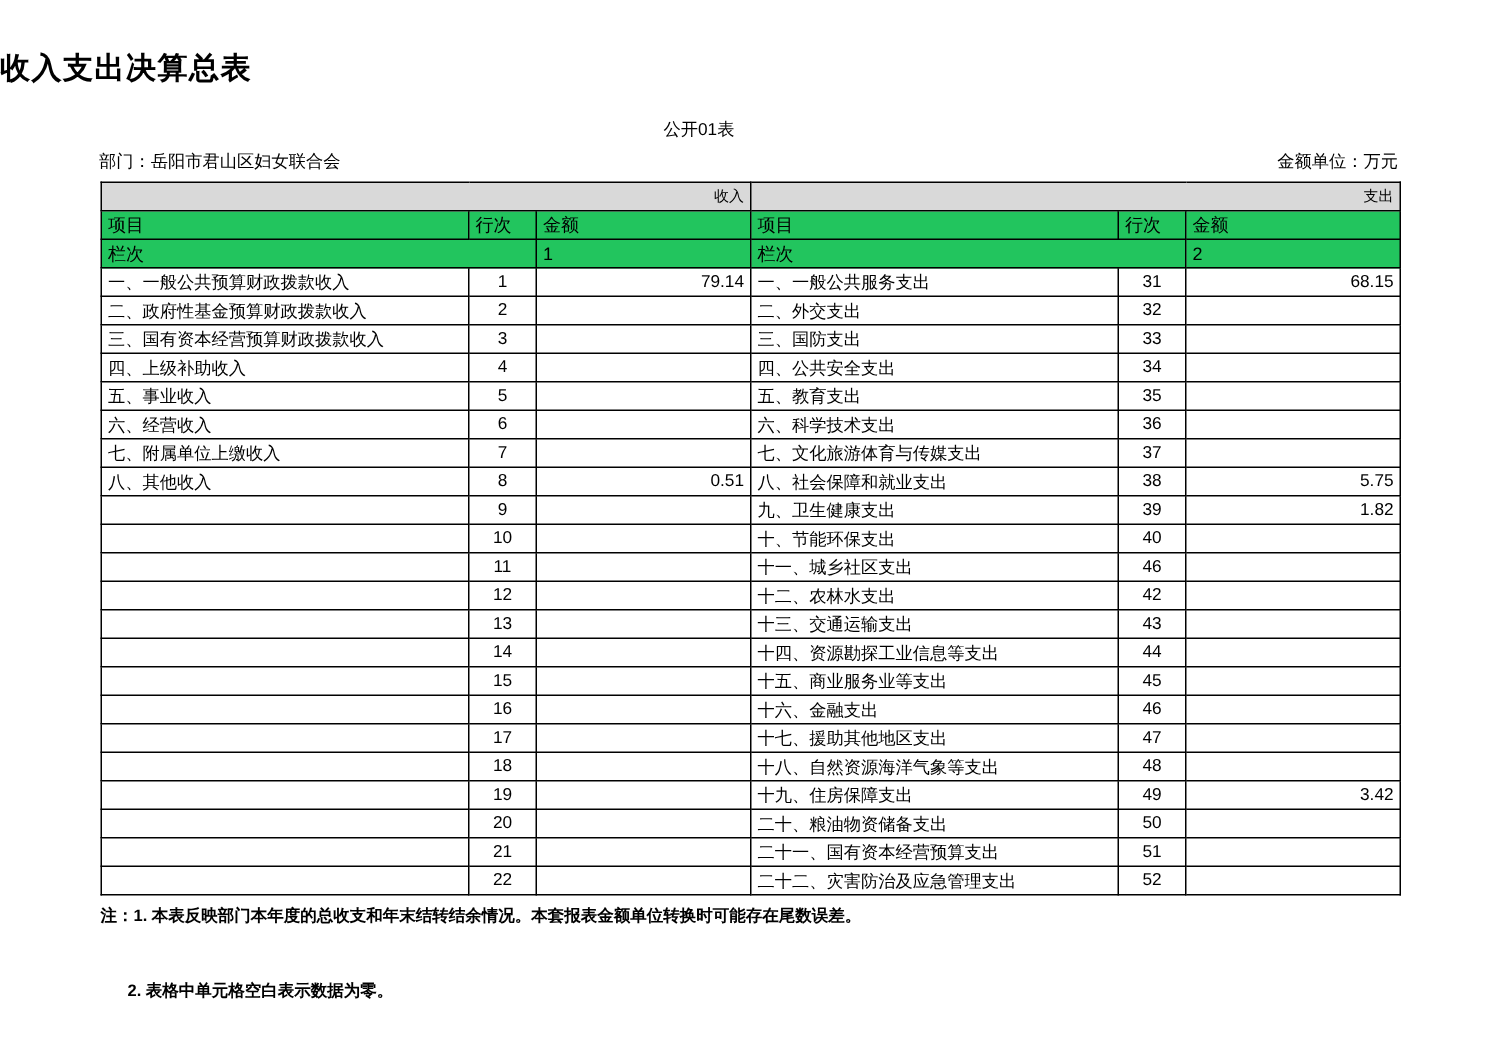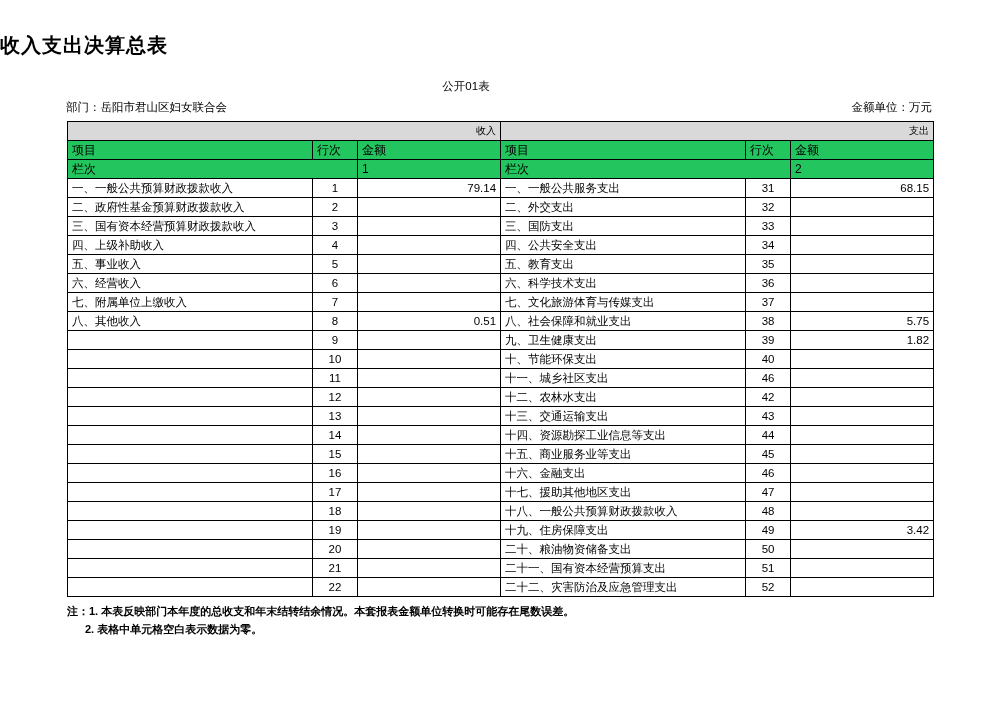--- a/index.html
+++ b/index.html
@@ -84,20 +84,21 @@
   }
   .notes {
     margin: 6px auto 0 auto;
     width: 866px;
     font-size: 11px;
     line-height: 1.6;
     font-weight: bold;
   }
   .notes div.n2 {
     padding-left: 18px;
+    margin-top: 32px;
   }
   col.c-item { width: 245px; }
   col.c-row  { width: 45px;  }
   col.c-amt  { width: 143px; }
 </style>
 </head>
 <body>
 
 <div class="page">
 
@@ -272,21 +273,21 @@
             <td class="row-cell">17</td>
             <td class="amt-cell"></td>
             <td class="item-cell">十七、援助其他地区支出</td>
             <td class="row-cell">47</td>
             <td class="amt-cell"></td>
           </tr>
           <tr>
             <td class="item-cell"></td>
             <td class="row-cell">18</td>
             <td class="amt-cell"></td>
-            <td class="item-cell">十八、一般公共预算财政拨款收入</td>
+            <td class="item-cell">十八、自然资源海洋气象等支出</td>
             <td class="row-cell">48</td>
             <td class="amt-cell"></td>
           </tr>
           <tr>
             <td class="item-cell"></td>
             <td class="row-cell">19</td>
             <td class="amt-cell"></td>
             <td class="item-cell">十九、住房保障支出</td>
             <td class="row-cell">49</td>
             <td class="amt-cell">3.42</td>

